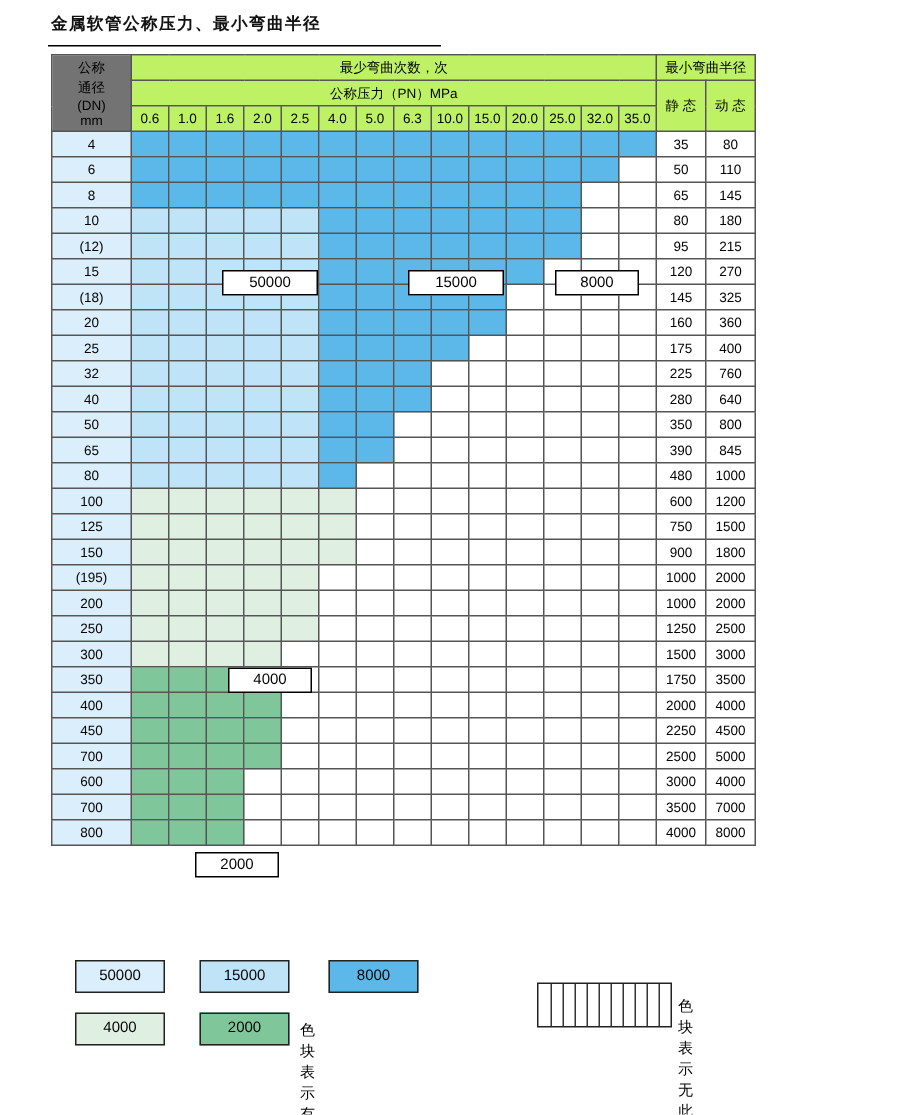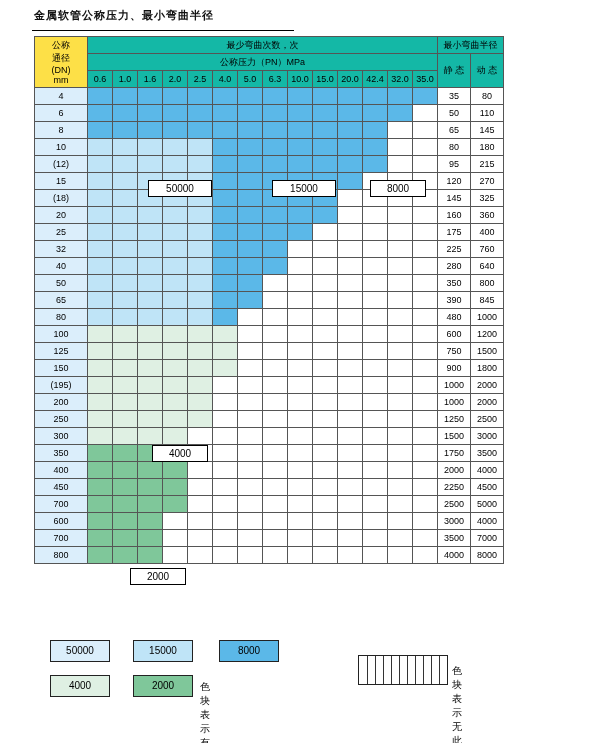--- a/index.html
+++ b/index.html
@@ -27,22 +27,22 @@
   }
   table.grid td,table.grid th{
     border:1px solid #555;
     font-size:9px;
     text-align:center;
     vertical-align:middle;
     padding:0;
     height:16px;
     font-weight:normal;
   }
-  .hdr{background:#14b8a6;}
-  .hdr-left{background:#fde047;}
+  .hdr{background:#bef264;}
+  .hdr-left{background:#737373;}
   .dn-label{width:52px;}
   .pcol{width:24px;}
   .rcol{width:32px;}
   .rowlabel{background:#dbeefb;height:16px;font-size:9px;}
   .val{background:#ffffff;}
   
   .c-blue{background:#5bb8e8;}
   .c-blue-l{background:#bfe4f7;}
   .c-green{background:#7fc79a;}
   .c-green-l{background:#dff0e3;}
@@ -111,21 +111,21 @@
           <th class="hdr pcol">1.0</th>
           <th class="hdr pcol">1.6</th>
           <th class="hdr pcol">2.0</th>
           <th class="hdr pcol">2.5</th>
           <th class="hdr pcol">4.0</th>
           <th class="hdr pcol">5.0</th>
           <th class="hdr pcol">6.3</th>
           <th class="hdr pcol">10.0</th>
           <th class="hdr pcol">15.0</th>
           <th class="hdr pcol">20.0</th>
-          <th class="hdr pcol">42.4</th>
+          <th class="hdr pcol">25.0</th>
           <th class="hdr pcol">32.0</th>
           <th class="hdr pcol">35.0</th>
         </tr>
     </thead>
     <tbody id="tbody">
         <tr>
           <td class="rowlabel dn-label">4</td>
           <td class="pcol c-blue"></td>
           <td class="pcol c-blue"></td>
           <td class="pcol c-blue"></td>

